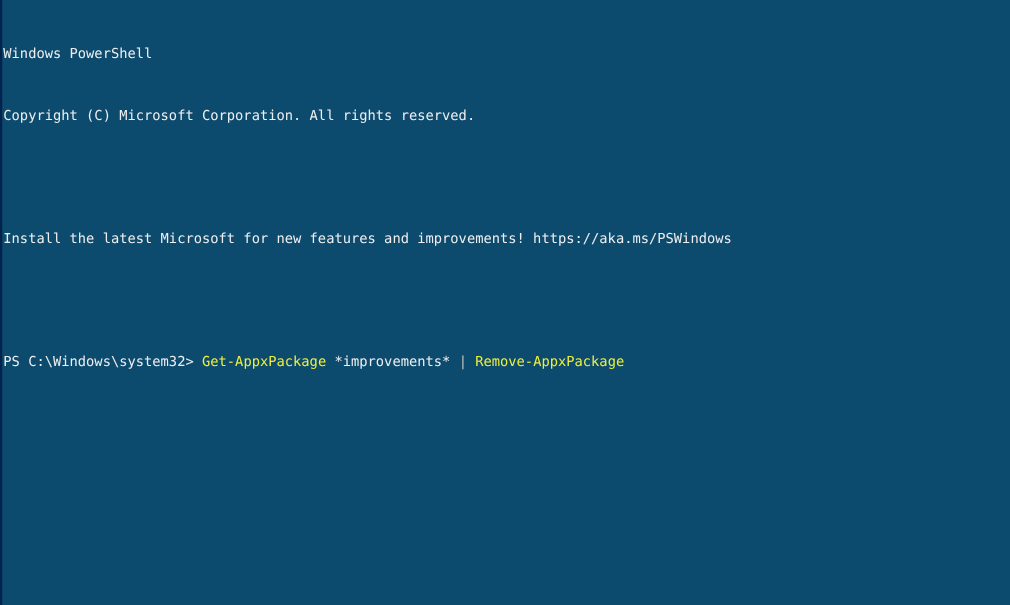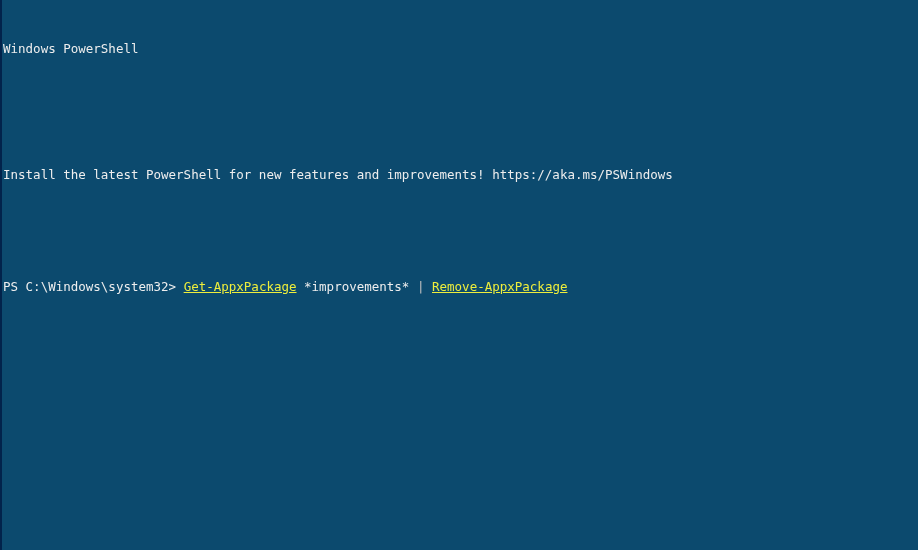--- a/index.html
+++ b/index.html
@@ -42,39 +42,40 @@
   .console-line {
     height: 14px;
     line-height: 14px;
     white-space: pre;
     color: #eeeeee;
   }
   .console-line.blank-line {
     height: 14px;
   }
   .seg { white-space: pre; text-align: center; }
-  .seg-command  { color: #eeee3c; text-decoration: underline; }
+  .seg-command  { color: #eeee3c; }
   .seg-operator { color: #c0c0c0; }
   .seg-arg      { color: #eeeeee; }
   .seg-prompt   { color: #eeeeee; }
 </style>
 </head>
 <body>
 
 <div id="console-window">
 
   <div id="window-left-edge"></div>
 
   <div id="console-buffer">
 
     <div class="console-line">Windows PowerShell</div>
 
+    <div class="console-line">Copyright (C) Microsoft Corporation. All rights reserved.</div>
 
     <div class="console-line blank-line">&nbsp;</div>
 
-    <div class="console-line">Install the latest PowerShell for new features and improvements! https://aka.ms/PSWindows</div>
+    <div class="console-line">Install the latest Microsoft for new features and improvements! https://aka.ms/PSWindows</div>
 
     <div class="console-line blank-line">&nbsp;</div>
 
     <div class="console-line"><span class="seg seg-prompt">PS C:\Windows\system32&gt; </span><span class="seg seg-command">Get-AppxPackage</span><span class="seg seg-arg"> *improvements* </span><span class="seg seg-operator">|</span><span class="seg seg-arg"> </span><span class="seg seg-command">Remove-AppxPackage</span></div>
 
   </div>
 </div>
 
 </body></html>

